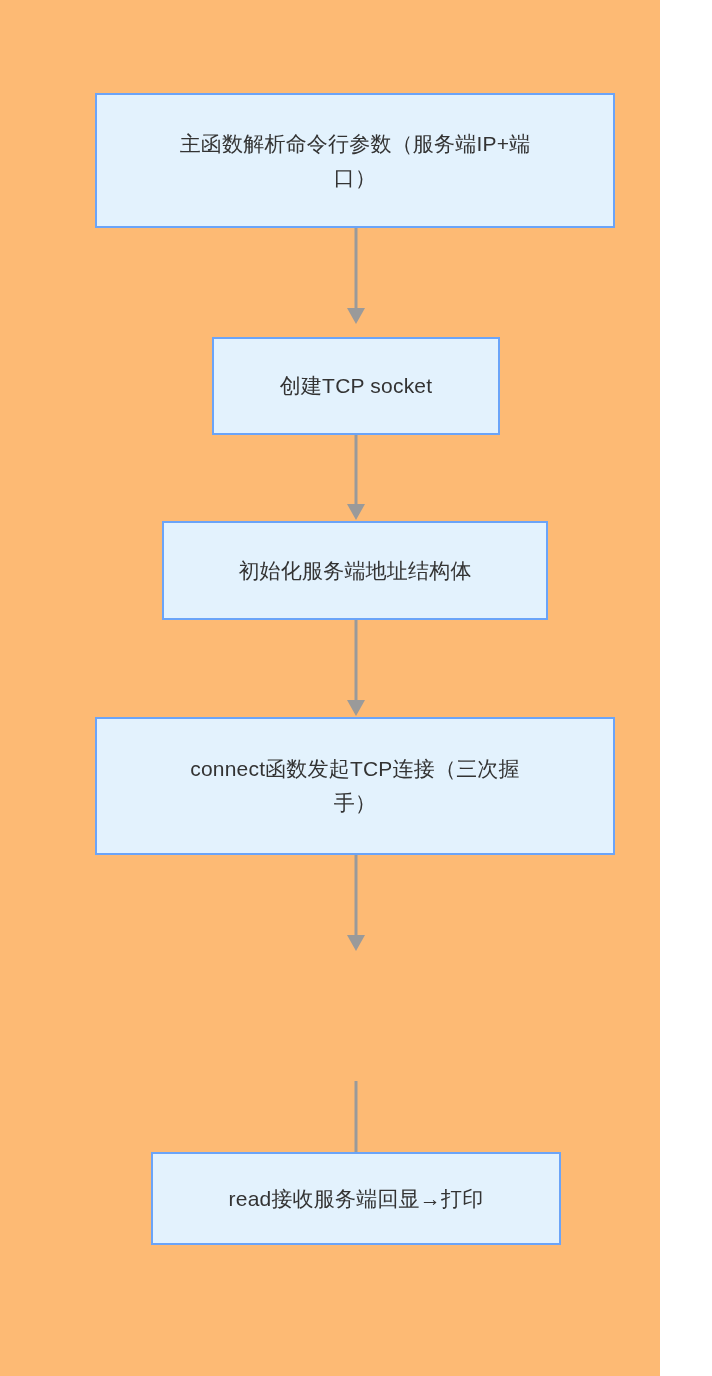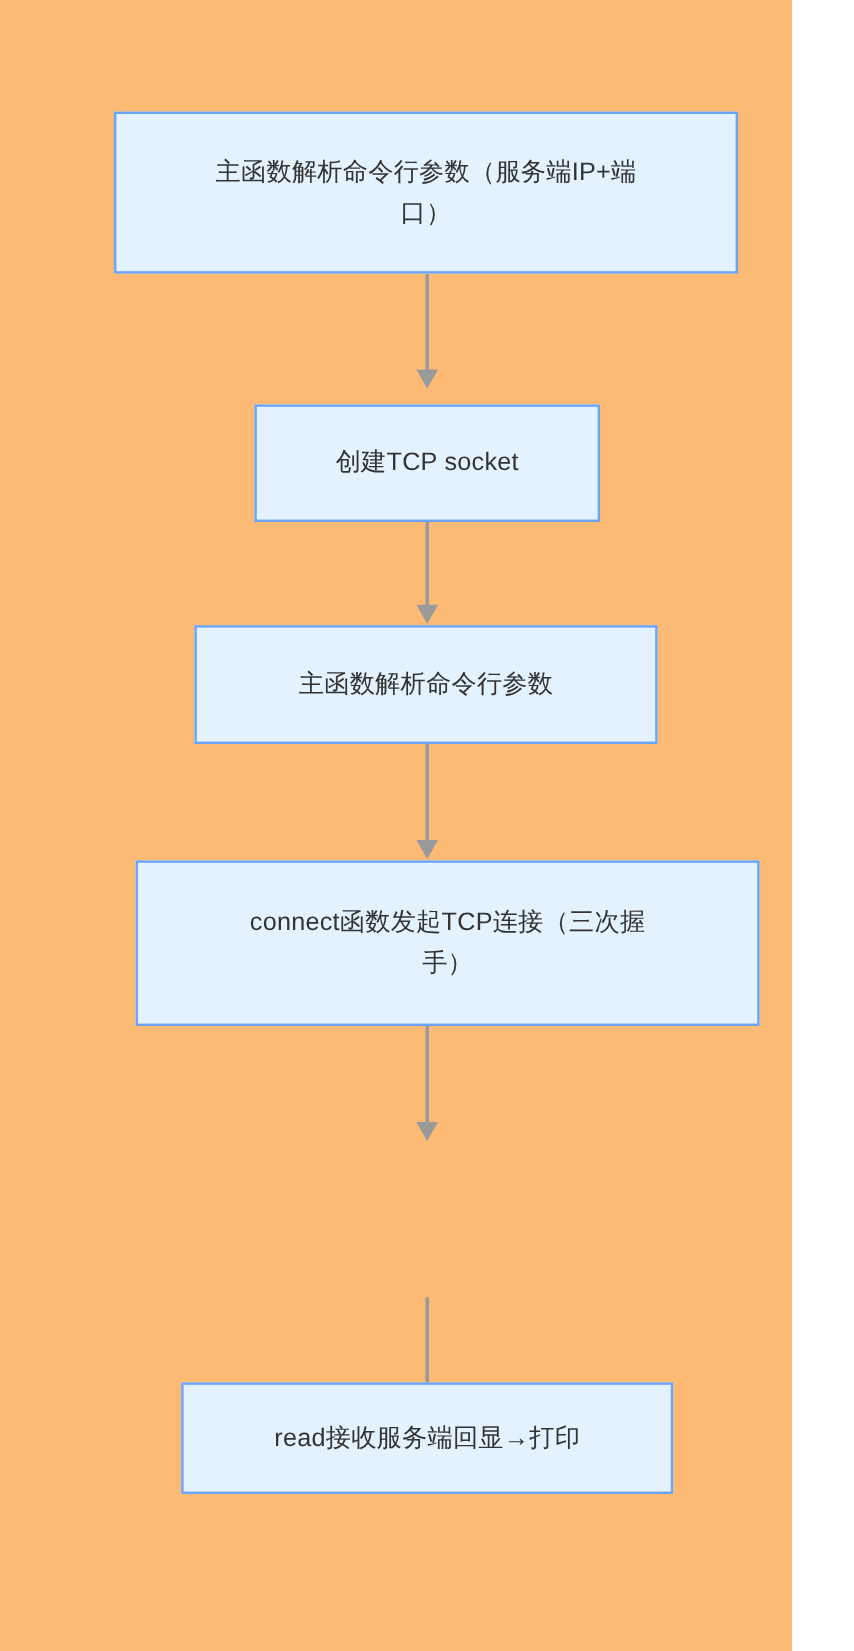--- a/index.html
+++ b/index.html
@@ -87,24 +87,24 @@
   <div class="node" style="left:95px; top:93px; width:520px; height:135px;">
     <span class="node-label">主函数解析命令行参数（服务端IP+端
 口）</span>
   </div>
 
   <div class="node" style="left:212px; top:325px; width:288px; height:98px;margin-top:12px;">
     <span class="node-label">创建TCP socket</span>
   </div>
 
   <div class="node" style="left:162px; top:521px; width:386px; height:99px;">
-    <span class="node-label">主函数解析命令行参数</span>
+    <span class="node-label">初始化服务端地址结构体</span>
   </div>
 
-  <div class="node" style="left:113px; top:717px; width:520px; height:138px;">
+  <div class="node" style="left:95px; top:717px; width:520px; height:138px;">
     <span class="node-label">connect函数发起TCP连接（三次握
 手）</span>
   </div>
 
 
   <div class="node" style="left:151px; top:1152px; width:410px; height:93px;">
     <span class="node-label">read接收服务端回显→打印</span>
   </div>
 
 </div>

